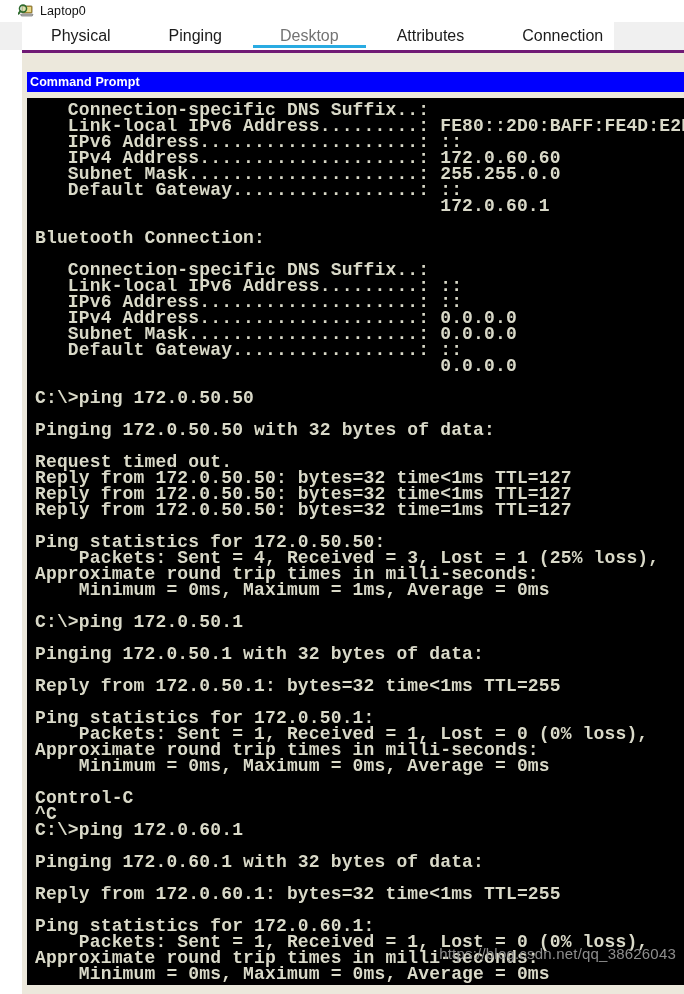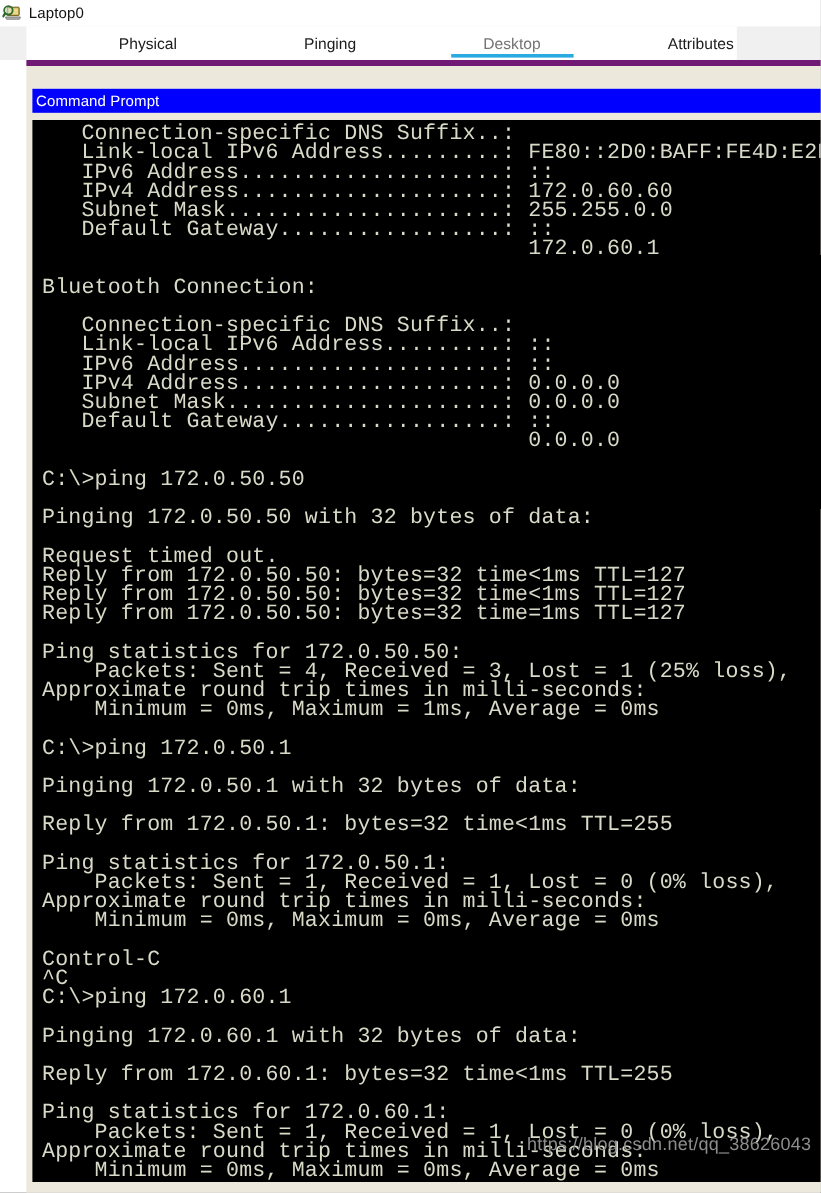--- a/index.html
+++ b/index.html
@@ -14,21 +14,21 @@
     overflow: hidden;
     position: relative;
   }
 
   
   #window-titlebar {
     height: 22px;
     background: #ffffff;
     display: flex;
     align-items: center;
-    padding-left: 2px;
+    padding-left: 18px;
     box-sizing: border-box;
   }
   #window-titlebar .app-icon {
     width: 16px;
     height: 16px;
     position: relative;
     margin-right: 6px;
     flex: 0 0 auto;
   }
   #window-title-text {
@@ -60,28 +60,27 @@
     align-items: stretch;
     height: 28px;
     padding-left: 22px;
     z-index: 2;
   }
   .tab-item {
     display: flex;
     align-items: center;
     justify-content: center;
     padding: 0 29px;
-    font-size: 13px;
+    font-size: 16px;
     color: #1b1b1b;
     position: relative;
     cursor: default;
     height: 28px;
     box-sizing: border-box;
     white-space: nowrap;
-    margin-left: 48px;
   }
   .tab-item.active {
     color: #737373;
   }
   .tab-item.active::after {
     content: "";
     position: absolute;
     left: 2px;
     right: 2px;
     bottom: 2px;
@@ -90,22 +89,23 @@
   }
 
   
   #desktop-panel {
     position: absolute;
     left: 22px;
     right: 0;
     top: 50px;
     bottom: 0;
     background: #ece8dc;
-    border-top: 5px solid #701a75;
-    box-sizing: border-box;
+    border-top: 3px solid #701a75;
+    box-sizing: border-box;
+    font-weight: bold;
   }
 
   
   #command-prompt-window {
     position: absolute;
     left: 5px;
     right: 0;
     top: 19px;
     bottom: 9px;
   }

